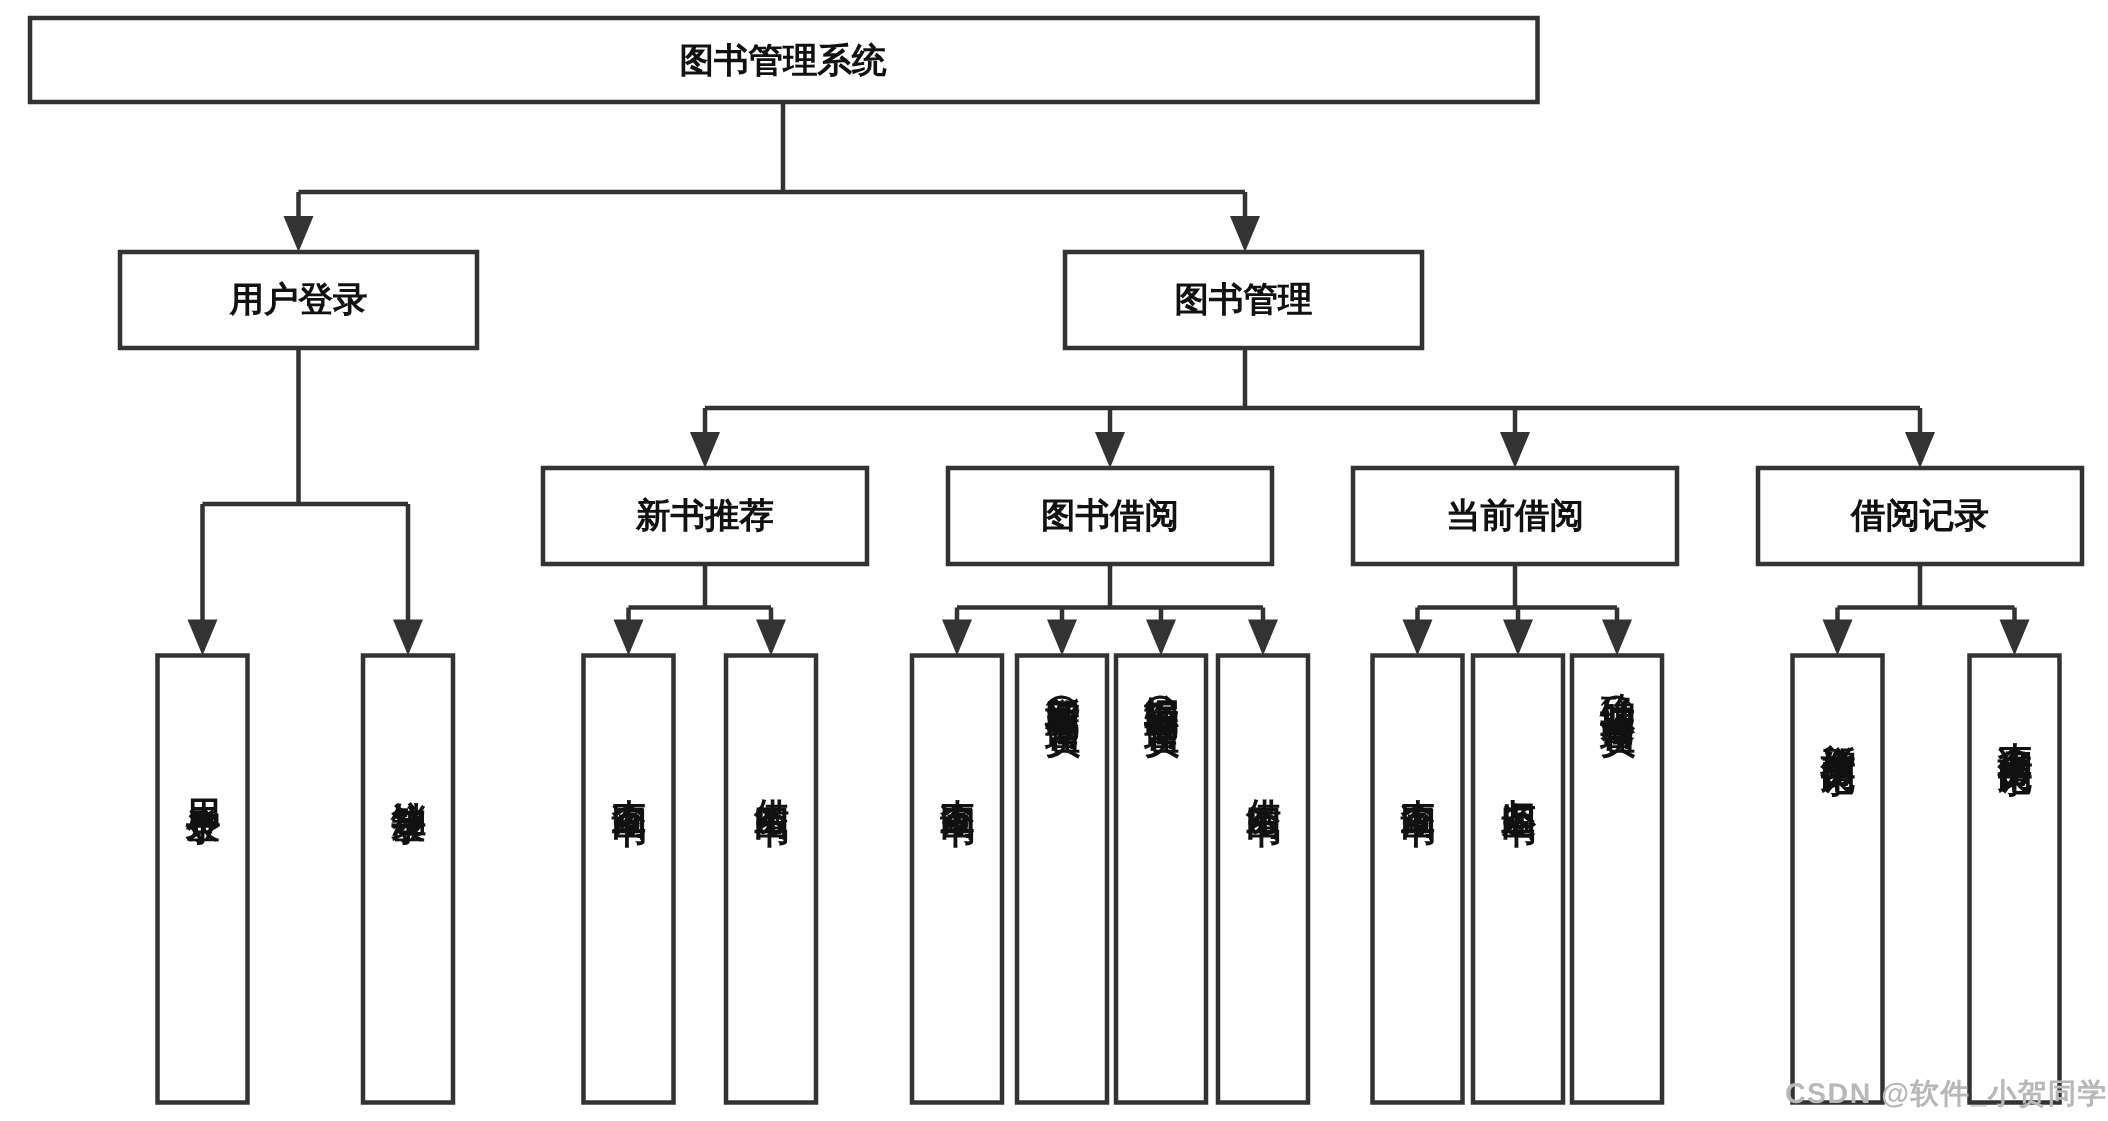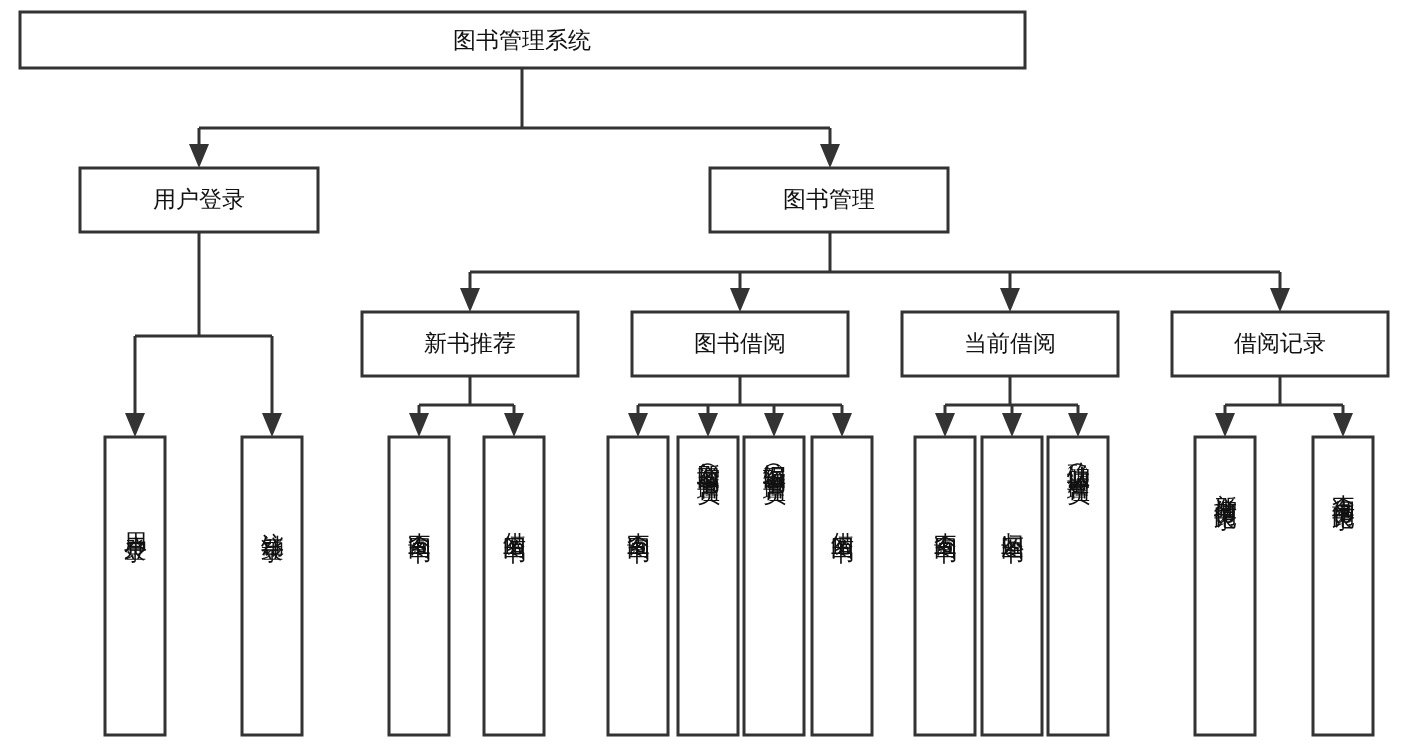--- a/index.html
+++ b/index.html
@@ -12,20 +12,21 @@
     height: 747px;
     font-family: "Liberation Sans", "DejaVu Sans", sans-serif;
     overflow: hidden;
     position: relative;
   }
   #diagram-root {
     position: relative;
     width: 1175px;
     height: 747px;
     background: #ffffff;
+    font-weight: bold;
   }
   svg#flow-svg {
     position: absolute;
     left: 0;
     top: 0;
     width: 1405px;
     height: 747px;
     display: block;
   }
   .node-box {
@@ -209,14 +210,15 @@
   <div class="vlabel" style="left:627px; top:514px; height:160px;">查询图书</div>
   <div class="vlabel" style="left:697px; top:444px; height:290px;">新增图书（管理员）</div>
   <div class="vlabel" style="left:763px; top:444px; height:290px;">编辑图书（管理员）</div>
   <div class="vlabel" style="left:831px; top:514px; height:160px;">借阅图书</div>
   <div class="vlabel" style="left:934px; top:514px; height:160px;">查询图书</div>
   <div class="vlabel" style="left:1001px; top:514px; height:160px;">归还图书</div>
   <div class="vlabel" style="left:1067px; top:444px; height:290px;">确认归还（管理员）</div>
   <div class="vlabel" style="left:1214px; top:476px; height:240px;">新增借阅记录</div>
   <div class="vlabel" style="left:1332px; top:476px; height:240px;">查询借阅记录</div>
 
+  <div class="watermark" style="left:1190px; top:716px;">CSDN @软件_小贺同学</div>
 
 </div>
 
 </body></html>

